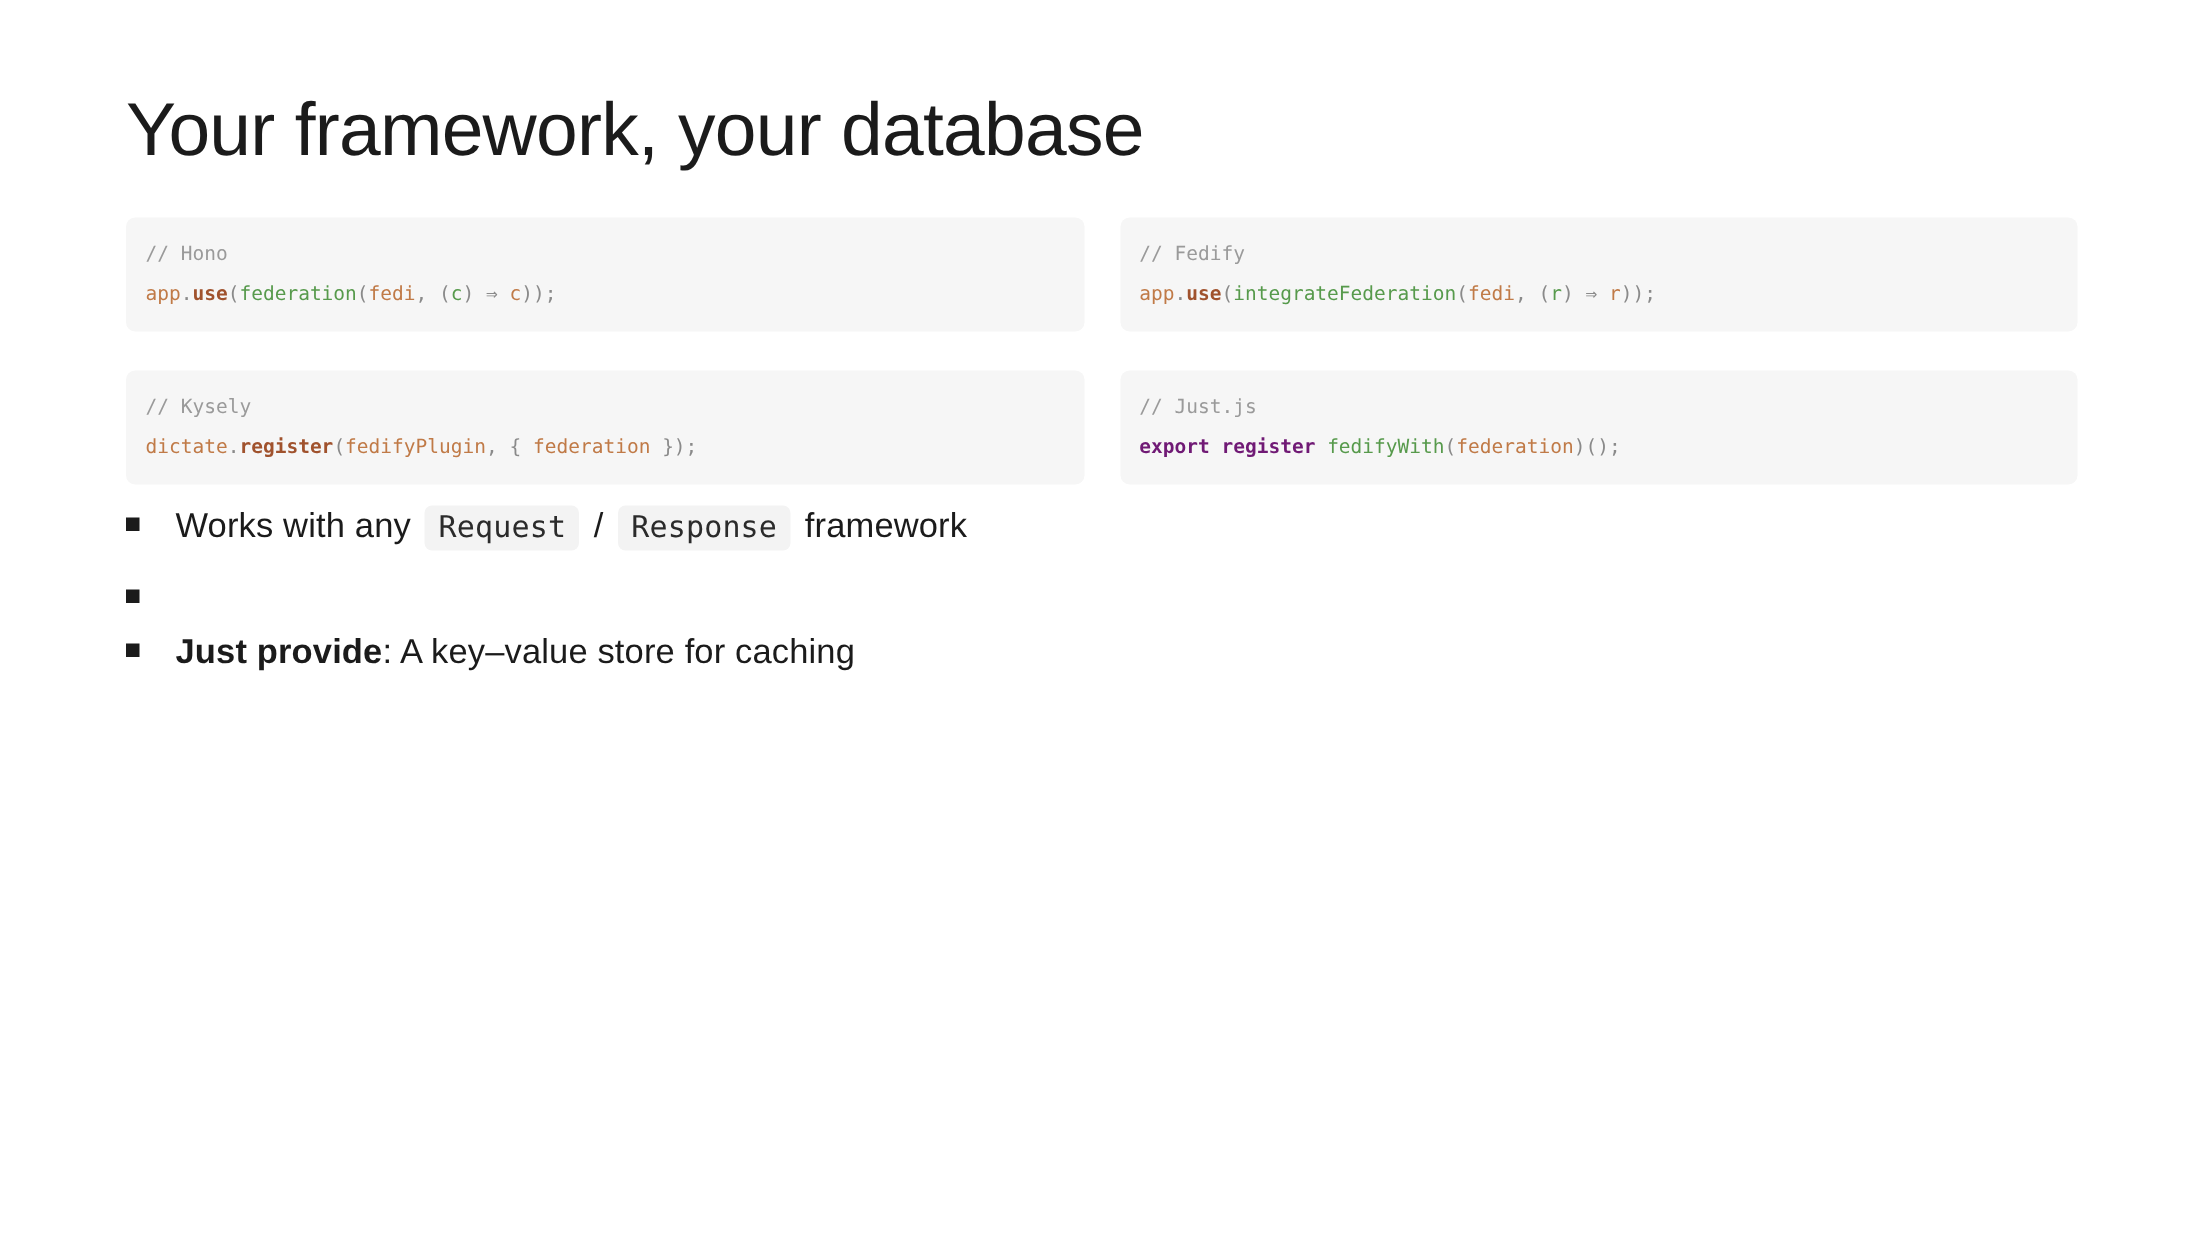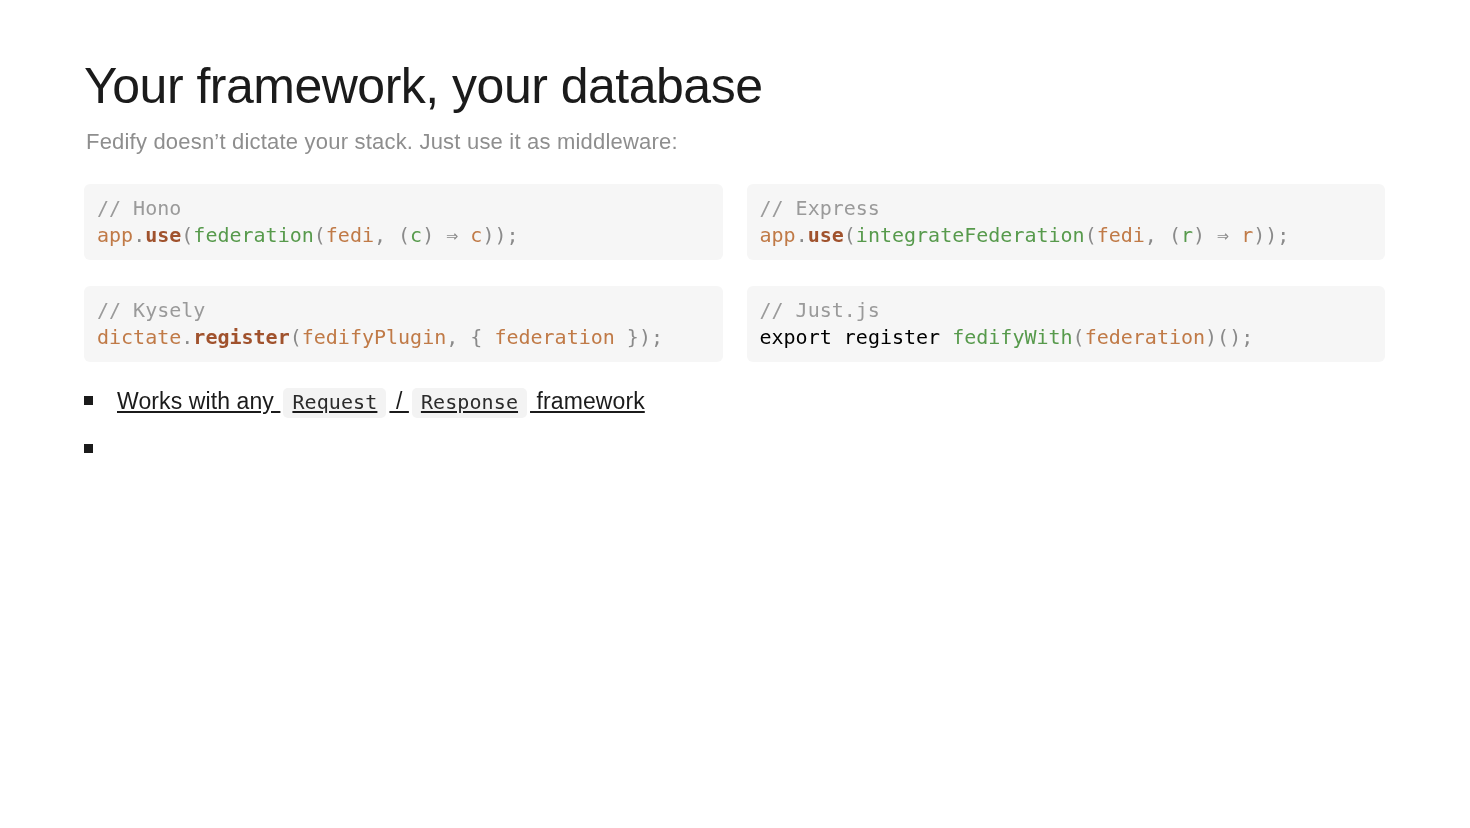--- a/index.html
+++ b/index.html
@@ -35,37 +35,36 @@
     display: grid;
     grid-template-columns: 1fr 1fr;
     column-gap: 24px;
     row-gap: 26px;
   }
   .code-block {
     background: #f6f6f6;
     border-radius: 6px;
     padding: 11px 14px 11px 13px;
     font-family: "DejaVu Sans Mono", "Liberation Mono", monospace;
-    font-size: 20px;
+    font-size: 13px;
     line-height: 27px;
     white-space: pre;
     box-sizing: border-box;
     height: 76px;
   }
   .tok-comment  { color: #9a9a9a; }
   .tok-punct    { color: #8a8a8a; }
   .tok-variable { color: #c07a47; }
   .tok-method   { color: #a0522d; font-weight: bold; }
   .tok-function { color: #579a4c; }
   .tok-param    { color: #579a4c; }
-  .tok-keyword  { color: #000000; font-weight: normal; }
+  .tok-keyword  { color: #701a75; font-weight: bold; }
   .bullets {
-    margin-top: 24px;
+    margin-top: 12px;
     margin-left: 0;
-    text-decoration: underline;
   }
   .bullet-row {
     display: flex;
     align-items: flex-start;
     margin-bottom: 17px;
     font-size: 23px;
     line-height: 30px;
     color: #1b1b1b;
     letter-spacing: 0.1px;
   }
@@ -86,35 +85,38 @@
     color: #2b2b2b;
     margin: 0 3px;
     white-space: nowrap;
   }
 </style>
 </head>
 <body>
 
 <div class="slide">
   <h1 class="title">Your framework, your database</h1>
-  <p class="subtitle">Fedify doesn’t dictate your stack. Just use it as middleware:</p>
 
   <div class="code-grid">
       <div class="code-block"><span class="tok-comment">// Hono</span>
 <span><span class="tok-variable">app</span><span class="tok-punct">.</span><span class="tok-method">use</span><span class="tok-punct">(</span><span class="tok-function">federation</span><span class="tok-punct">(</span><span class="tok-variable">fedi</span><span class="tok-punct">, (</span><span class="tok-param">c</span><span class="tok-punct">) ⇒ </span><span class="tok-variable">c</span><span class="tok-punct">));</span></span></div>
-      <div class="code-block"><span class="tok-comment">// Express</span>
+      <div class="code-block"><span class="tok-comment">// Fedify</span>
 <span><span class="tok-variable">app</span><span class="tok-punct">.</span><span class="tok-method">use</span><span class="tok-punct">(</span><span class="tok-function">integrateFederation</span><span class="tok-punct">(</span><span class="tok-variable">fedi</span><span class="tok-punct">, (</span><span class="tok-param">r</span><span class="tok-punct">) ⇒ </span><span class="tok-variable">r</span><span class="tok-punct">));</span></span></div>
       <div class="code-block"><span class="tok-comment">// Kysely</span>
 <span><span class="tok-variable">dictate</span><span class="tok-punct">.</span><span class="tok-method">register</span><span class="tok-punct">(</span><span class="tok-variable">fedifyPlugin</span><span class="tok-punct">, { </span><span class="tok-variable">federation</span><span class="tok-punct"> });</span></span></div>
       <div class="code-block"><span class="tok-comment">// Just.js</span>
 <span><span class="tok-keyword">export</span><span class="tok-punct"> </span><span class="tok-keyword">register</span><span class="tok-punct"> </span><span class="tok-function">fedifyWith</span><span class="tok-punct">(</span><span class="tok-variable">federation</span><span class="tok-punct">)();</span></span></div>
     </div>
 
   <div class="bullets">
       <div class="bullet-row">
         <span class="bullet-marker"></span>
         <span><span>Works with any </span><span class="seg-code">Request</span><span> / </span><span class="seg-code">Response</span><span> framework</span></span>
       </div>
       <div class="bullet-row">
         <span class="bullet-marker"></span>
       </div>
+      <div class="bullet-row">
+        <span class="bullet-marker"></span>
+        <span><span class="seg-bold">Just provide</span><span>: A key–value store for caching</span></span>
+      </div>
     </div>
 </div>
 
 </body></html>

